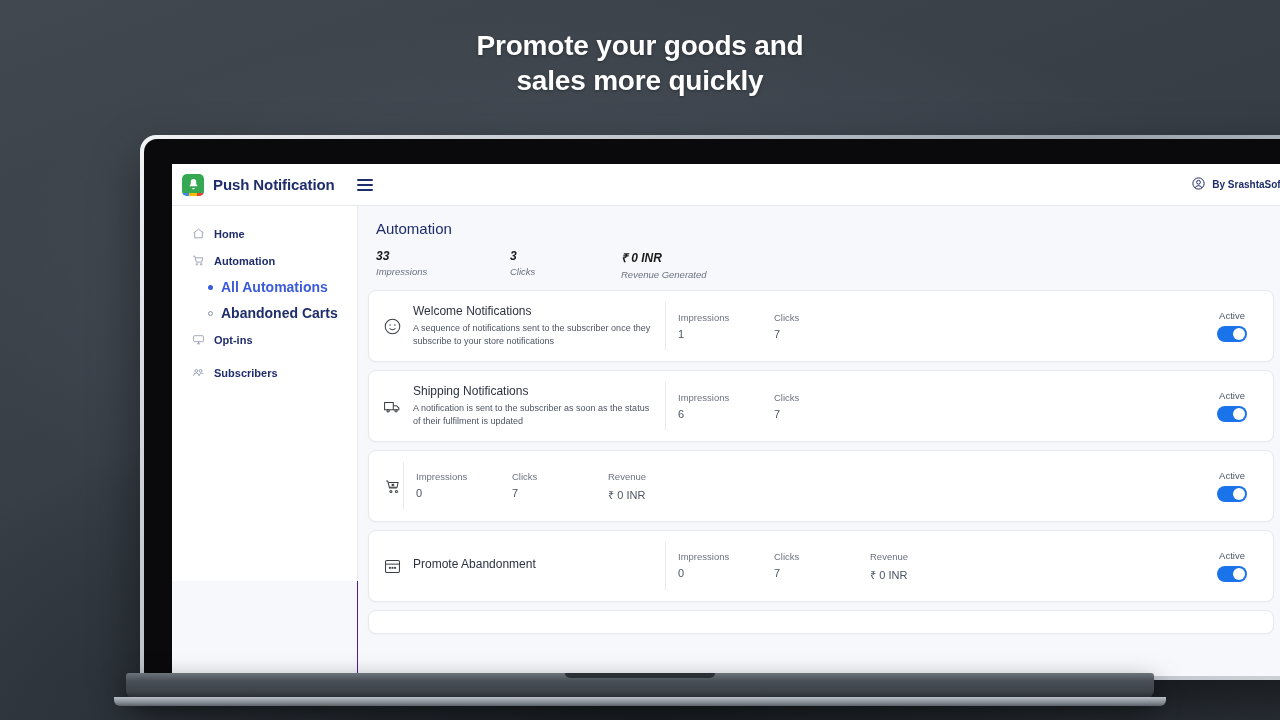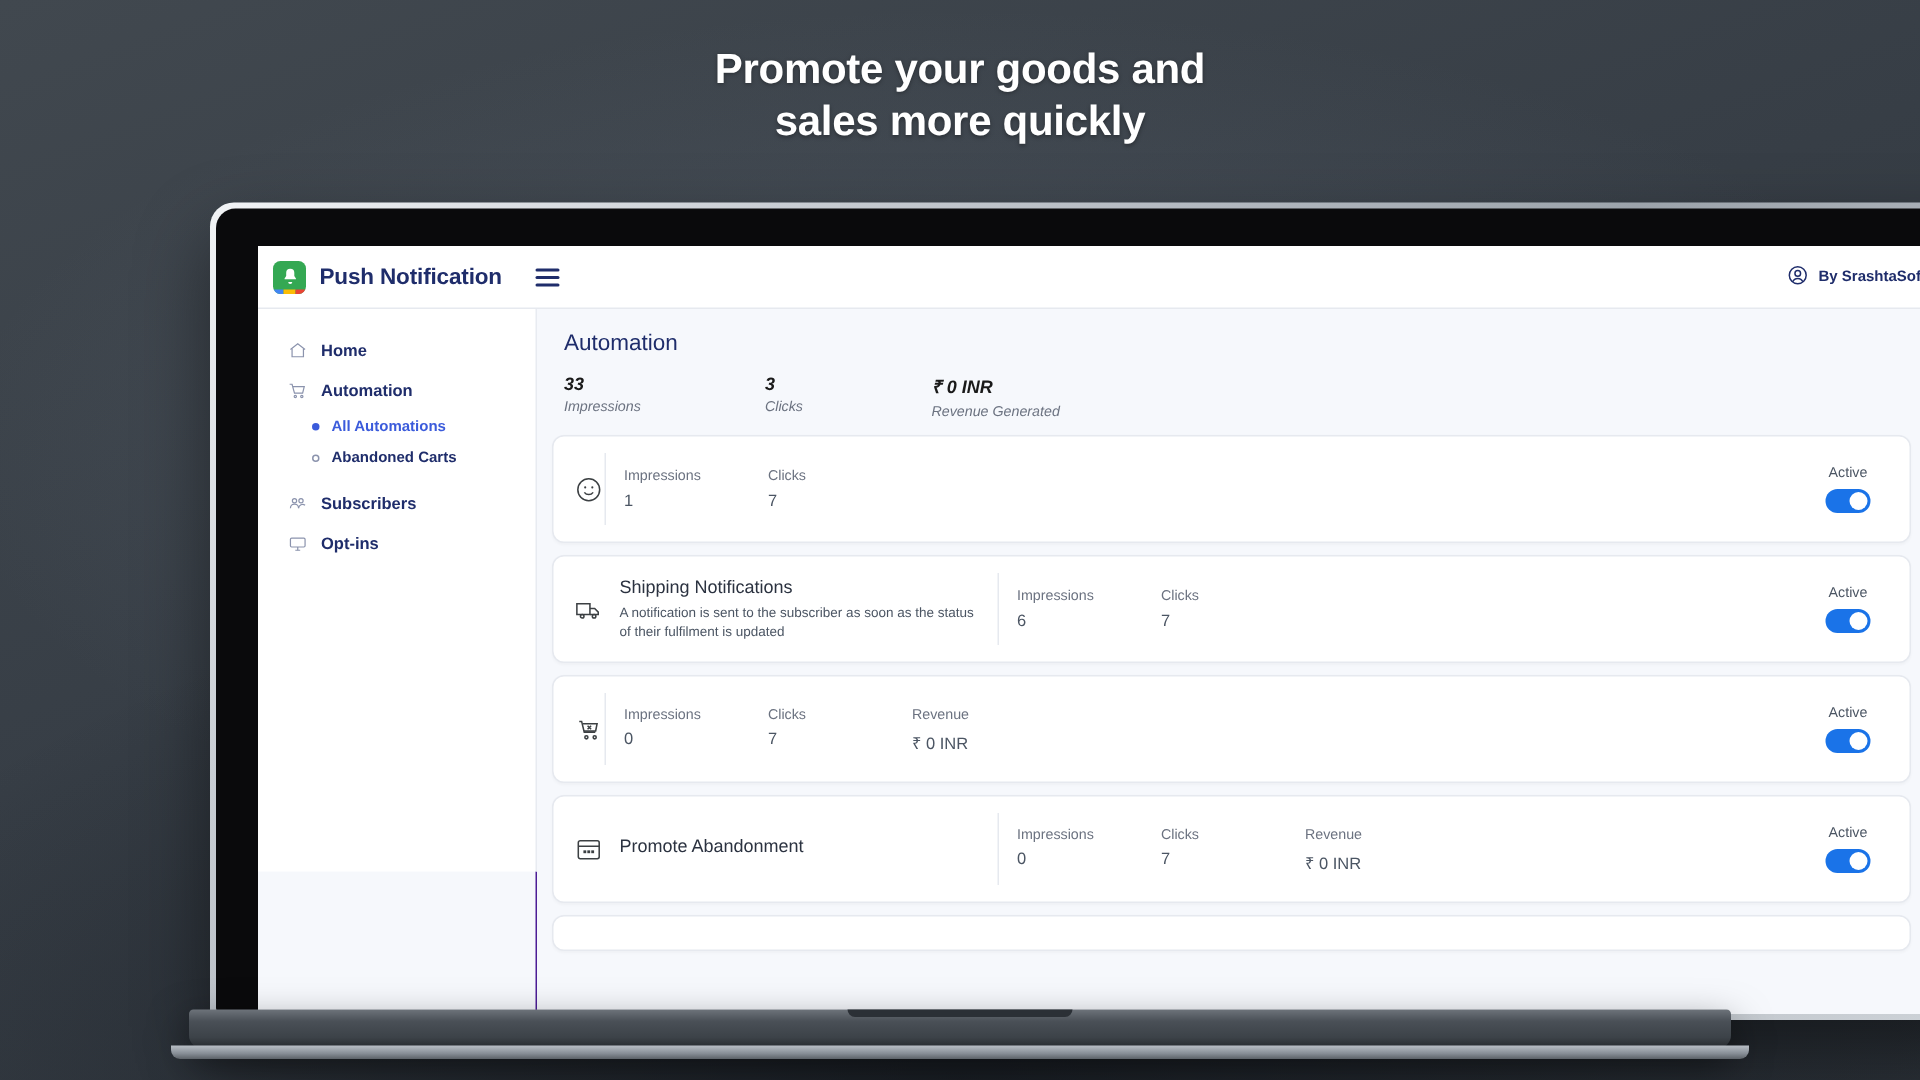--- a/index.html
+++ b/index.html
@@ -124,21 +124,21 @@
     display: flex; align-items: center; gap: 9px;
     padding: 7px 12px 7px 20px;
     font-size: 11px; font-weight: bold; color: #1f2d6b;
     cursor: pointer;
   }
   .nav-item .ico { width: 13px; height: 13px; flex: none; display: flex; align-items: center; justify-content: center; }
   .nav-item .ico svg { width: 13px; height: 13px; stroke: #8b93ad; fill: none; stroke-width: 1.5; }
   .nav-sub {
     display: flex; align-items: center; gap: 8px;
     padding: 5px 12px 5px 36px;
-    font-size: 10px; font-weight: bold; cursor: pointer;
+    font-size: 14px; font-weight: bold; cursor: pointer;
   }
   .bullet { width: 5px; height: 5px; border-radius: 50%; flex: none; }
   .nav-sub.active { color: #3b5bdb; }
   .nav-sub.active .bullet { background: #3b5bdb; }
   .nav-sub.idle { color: #1f2d6b; }
   .nav-sub.idle .bullet { border: 1px solid #8b93ad; background: transparent; }
 
   
   .main { flex: 1; background: #f6f8fc; overflow: hidden; position: relative; }
   .page-head { padding: 14px 22px 10px 18px; }
@@ -259,41 +259,41 @@
               <div class="nav-sub active">
                 <span class="bullet"></span>
                 <span>All Automations</span>
               </div>
 
               <div class="nav-sub idle">
                 <span class="bullet"></span>
                 <span>Abandoned Carts</span>
               </div>
 
+              <div class="nav-item">
+                <span class="ico">
+                  <svg viewBox="0 0 24 24">
+                      <rect x="3" y="5" width="18" height="11" rx="1.5"></rect>
+                      <path d="M9 20h6"></path>
+                      <path d="M12 16v4"></path>
+                    </svg>
+                </span>
+                <span>Opt-ins</span>
+              </div>
+
               <div class="nav-item" style="margin-top:6px">
                 <span class="ico">
                   <svg viewBox="0 0 24 24">
                       <circle cx="8" cy="9" r="2.6"></circle>
                       <circle cx="16" cy="9" r="2.6"></circle>
                       <path d="M3 18a5 5 0 0 1 10 0"></path>
                       <path d="M13 18a5 5 0 0 1 8-3.6"></path>
                     </svg>
                 </span>
                 <span>Subscribers</span>
-              </div>
-
-              <div class="nav-item">
-                <span class="ico">
-                  <svg viewBox="0 0 24 24">
-                      <rect x="3" y="5" width="18" height="11" rx="1.5"></rect>
-                      <path d="M9 20h6"></path>
-                      <path d="M12 16v4"></path>
-                    </svg>
-                </span>
-                <span>Opt-ins</span>
               </div>
 
             </div>
           </div>
 
           <div class="main">
 
             <div class="page-head">
               <div class="page-title">Automation</div>
               <div class="stats">
@@ -316,20 +316,24 @@
 
               <div class="card">
                 <div class="card-ico">
                   <svg viewBox="0 0 24 24">
                       <circle cx="12" cy="12" r="9.2"></circle>
                       <circle cx="9" cy="10" r="0.9" fill="#3c4043" stroke="none"></circle>
                       <circle cx="15" cy="10" r="0.9" fill="#3c4043" stroke="none"></circle>
                       <path d="M8.3 14.2a4.6 4.6 0 0 0 7.4 0"></path>
                     </svg>
                 </div>
+                <div class="card-text">
+                  <div class="card-title">Welcome Notifications</div>
+                  <div class="card-desc">A sequence of notifications sent to the subscriber once they subscribe to your store notifications</div>
+                </div>
                 <div class="divider"></div>
                 <div class="metrics">
                   <div class="metric">
                     <div class="metric-label">Impressions</div>
                     <div class="metric-value">1</div>
                   </div>
                   <div class="metric">
                     <div class="metric-label">Clicks</div>
                     <div class="metric-value">7</div>
                   </div>

